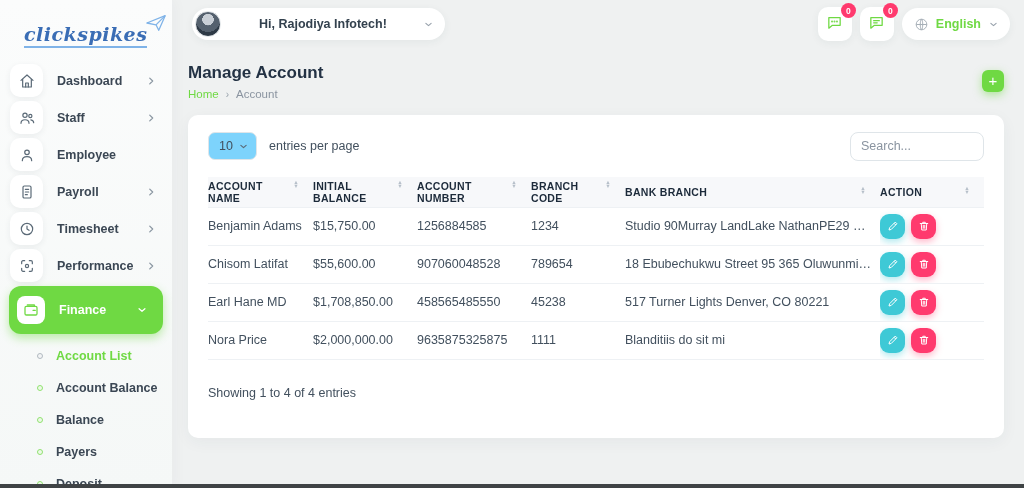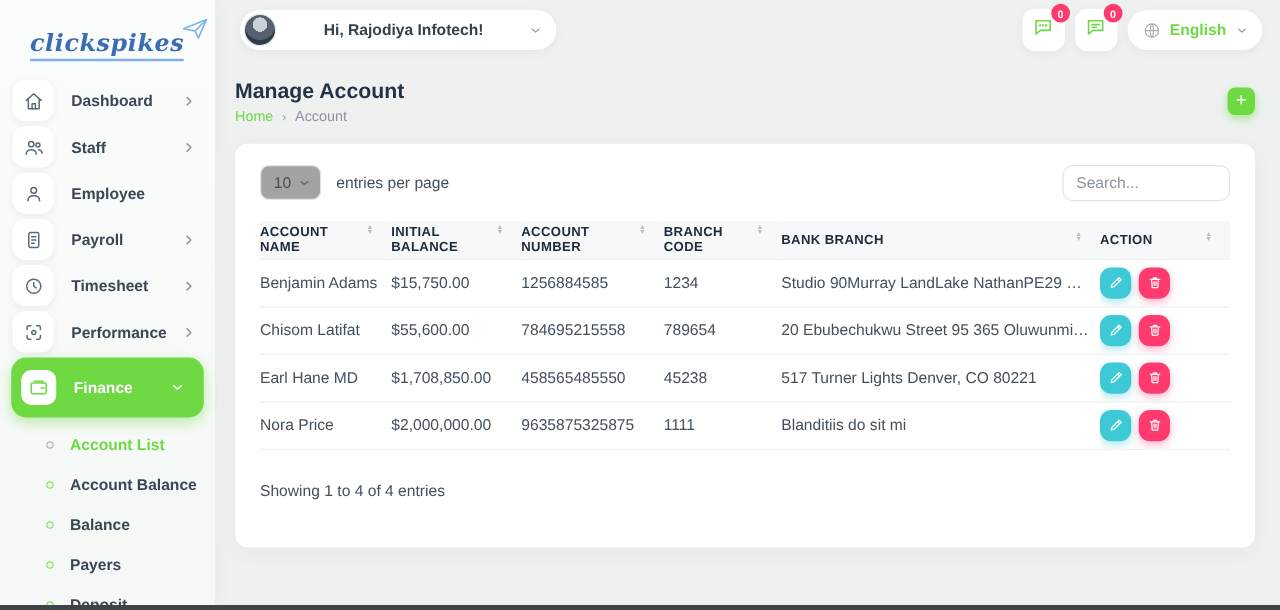--- a/index.html
+++ b/index.html
@@ -65,21 +65,21 @@
   .crumb-sep { color:#9aa4ad; margin:0 7px; font-size:10px; }
   .crumb-cur { color:#8a94a0; }
   .add-btn { position:absolute; right:20px; top:70px; width:22px; height:22px; border-radius:6px;
     background:#6fd943; color:#fff; font-size:15px; line-height:20px; text-align:center; border:none;
     box-shadow:0 3px 8px rgba(111,217,67,.5); cursor:pointer; font-family:inherit; }
 
   
   .card { position:absolute; left:188px; top:115px; width:816px; height:323px; background:#fff;
     border-radius:10px; box-shadow:0 4px 16px rgba(40,60,70,.05); overflow:hidden; }
   .card-top { display:flex; align-items:center; padding:16px 20px 0 20px; height:46px; }
-  .entries-select { width:49px; height:28px; border:1px solid #dfe5e9; border-radius:7px; background:#a3a3a3;
+  .entries-select { width:49px; height:28px; border:1px solid #dfe5e9; border-radius:7px; background:#7dd3fc;
     display:flex; align-items:center; justify-content:space-between; padding:0 8px 0 10px; cursor:pointer; }
   .entries-select .val { font-size:12.5px; color:#42505e; }
   .entries-select .sel-chev { color:#5b6a77; display:flex; }
   .entries-select svg { width:9px; height:9px; }
   .entries-label { margin-left:12px; font-size:12.5px; color:#42505e; }
   .search-input { margin-left:auto; width:134px; height:29px; border:1px solid #dfe5e9; border-radius:8px;
     padding:0 10px; font-size:12.5px; color:#42505e; outline:none; font-family:inherit; }
   .search-input::placeholder { color:#8a94a0; }
   table { width:776px; margin:16px 20px 0 20px; border-collapse:collapse; table-layout:fixed; }
   col.c1{width:105px} col.c2{width:104px} col.c3{width:114px} col.c4{width:94px} col.c5{width:255px} col.c6{width:104px}
@@ -399,23 +399,23 @@
                     <path d="M10.5 10.5v6M13.5 10.5v6"></path>
                   </svg>
       </button>
     </span>
             </td>
   </tr>
 
   <tr>
     <td>Chisom Latifat</td>
     <td>$55,600.00</td>
-    <td>784695215558</td>
+    <td>907060048528</td>
     <td>789654</td>
-    <td>20 Ebubechukwu Street 95 365 OluwunmiVille</td>
+    <td>18 Ebubechukwu Street 95 365 OluwunmiVille</td>
     <td>
               <span class="action-cell">
       <button class="act-btn act-edit">
         <svg viewBox="0 0 24 24" fill="none" stroke="currentColor" stroke-width="2" stroke-linejoin="round">
                     <path d="M4 20l1.2-4.5L16.5 4.2l3.3 3.3L8.5 18.8 4 20z"></path>
                     <path d="M14 6.5l3.5 3.5"></path>
                   </svg>
       </button>
       <button class="act-btn act-del">
         <svg viewBox="0 0 24 24" fill="none" stroke="currentColor" stroke-width="2" stroke-linecap="round" stroke-linejoin="round">

